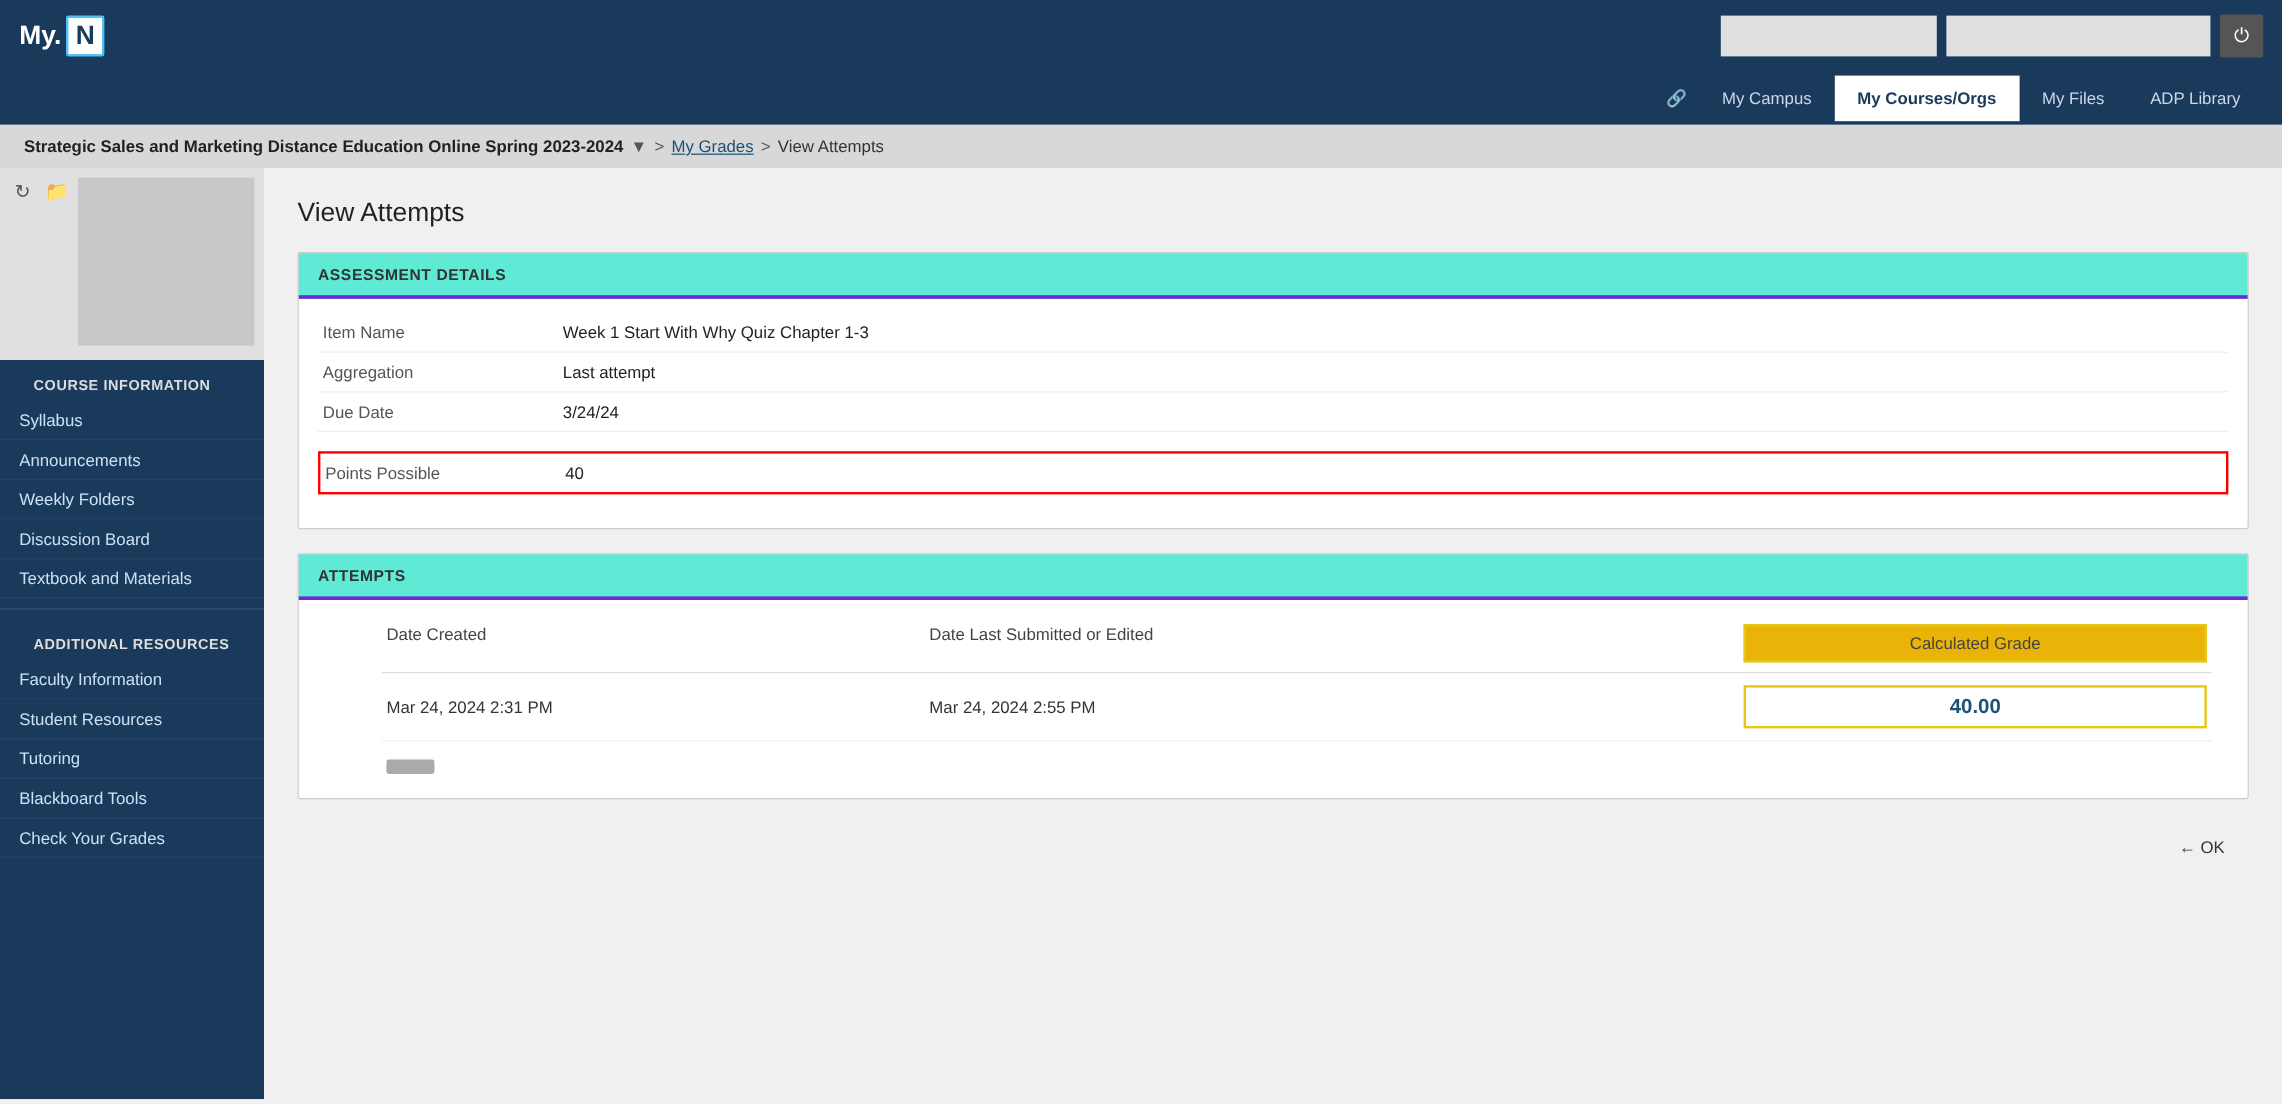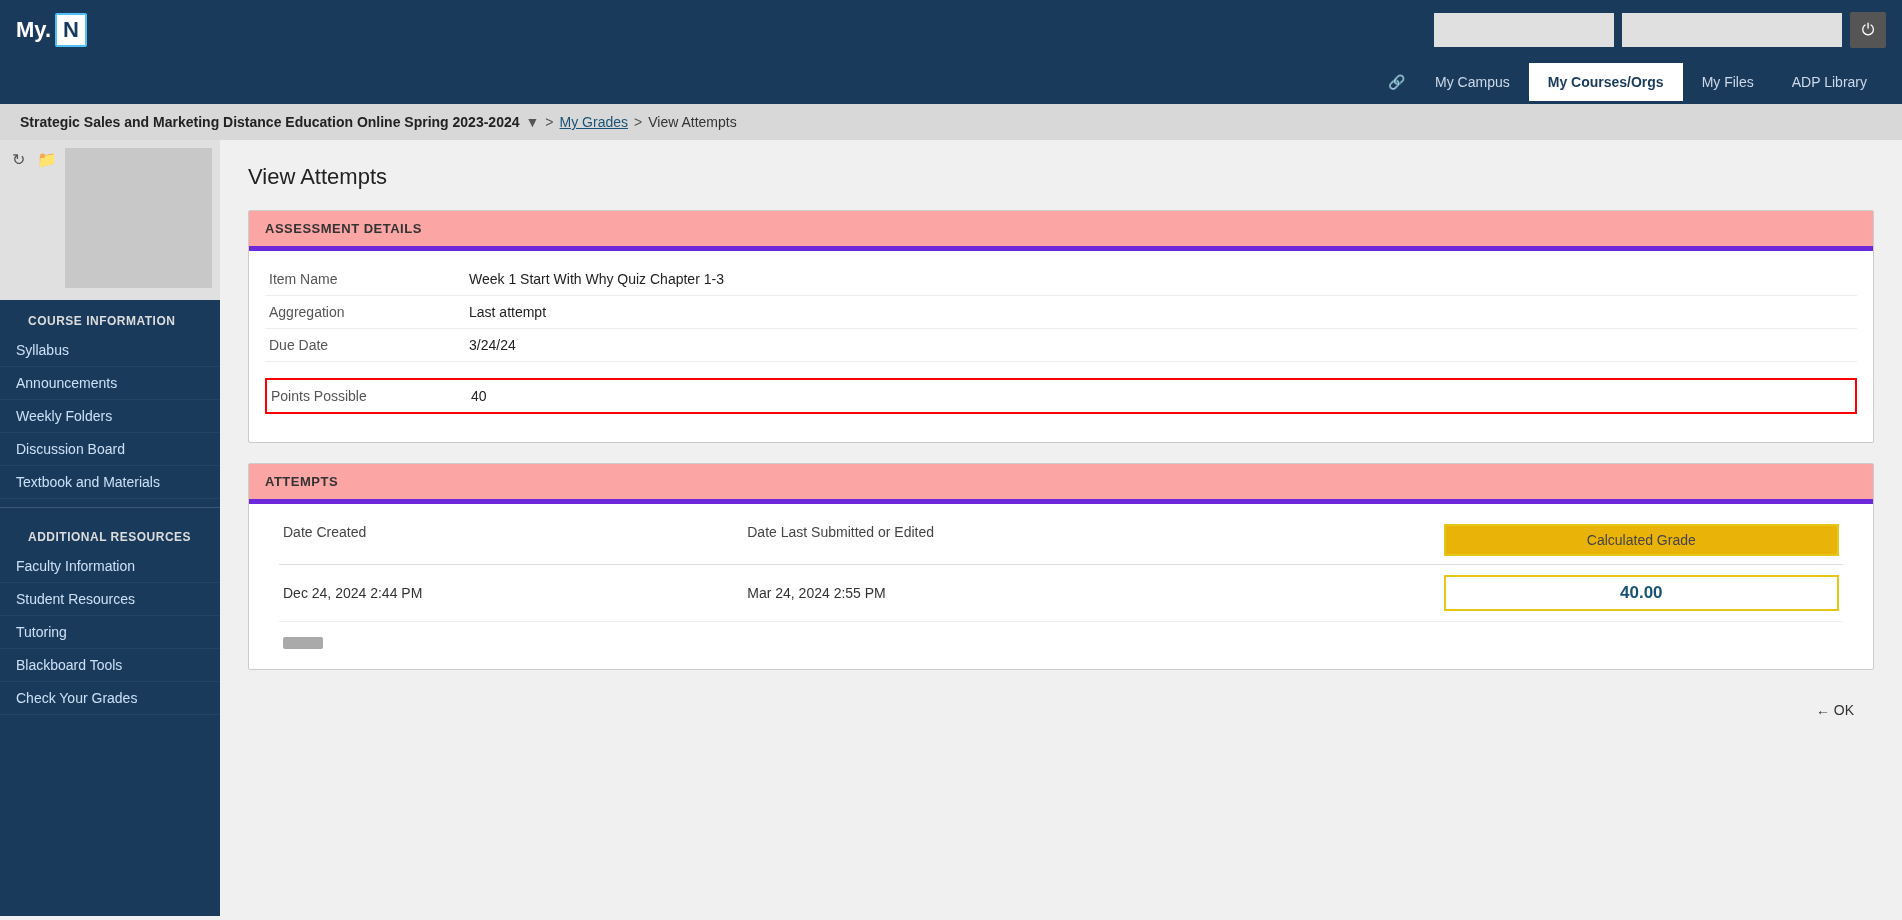--- a/index.html
+++ b/index.html
@@ -190,26 +190,26 @@
     }
 
     
     .section-card {
       background: white;
       border: 1px solid #ccc;
       border-radius: 2px;
       margin-bottom: 20px;
     }
     .section-header {
-      background: #fca5a5;
+      background: #5eead4;
       padding: 10px 16px;
       font-size: 13px;
       font-weight: bold;
       color: #333;
-      border-bottom: 5px solid #6d28d9;
+      border-bottom: 3px solid #6d28d9;
       letter-spacing: 0.5px;
     }
     .details-table {
       padding: 12px 16px;
     }
     .detail-row {
       display: flex;
       padding: 8px 4px;
       border-bottom: 1px solid #eee;
       align-items: center;
@@ -231,20 +231,21 @@
       padding: 8px 4px;
       align-items: center;
       border: 2px solid red;
       margin: 16px 0;
       background: white;
     }
 
     
     .attempts-table {
       padding: 12px 30px;
+      margin-left: 39px;
     }
     .attempts-col-date { flex: 1; font-size: 14px; color: #444; font-weight: normal; }
     .attempts-col-submitted { flex: 1.5; font-size: 14px; color: #444; font-weight: normal; }
     .attempts-col-grade {
       flex: 0.8;
       text-align: center;
       font-size: 14px;
       color: #444;
       font-weight: normal;
       border: 2px solid #e6c619;
@@ -383,21 +384,21 @@
       <div class="section-header">ATTEMPTS</div>
       <div class="attempts-table">
 
         <div style="display:flex; padding: 8px 4px; align-items: stretch; border-bottom: 1px solid #ddd;">
           <div class="attempts-col-date">Date Created</div>
           <div class="attempts-col-submitted">Date Last Submitted or Edited</div>
           <div class="attempts-col-grade">Calculated Grade</div>
         </div>
 
         <div style="display:flex; padding: 10px 4px; align-items: center; border-bottom: 1px solid #eee;">
-          <div class="attempts-val-date">Dec 24, 2024 2:44 PM</div>
+          <div class="attempts-val-date">Mar 24, 2024 2:31 PM</div>
           <div class="attempts-val-submitted">Mar 24, 2024 2:55 PM</div>
           <div class="attempts-val-grade">40.00</div>
         </div>
 
         <div class="attempts-button-row">
           <button class="gray-btn"></button>
         </div>
 
       </div>
     </div>

